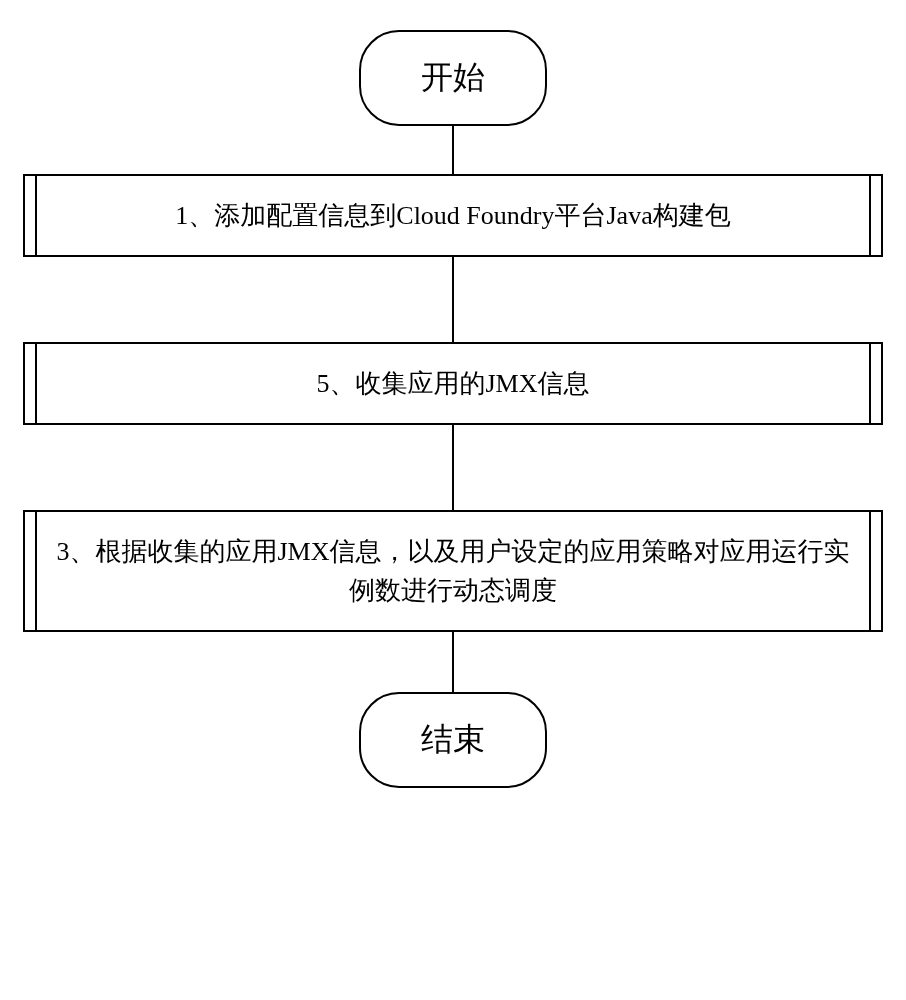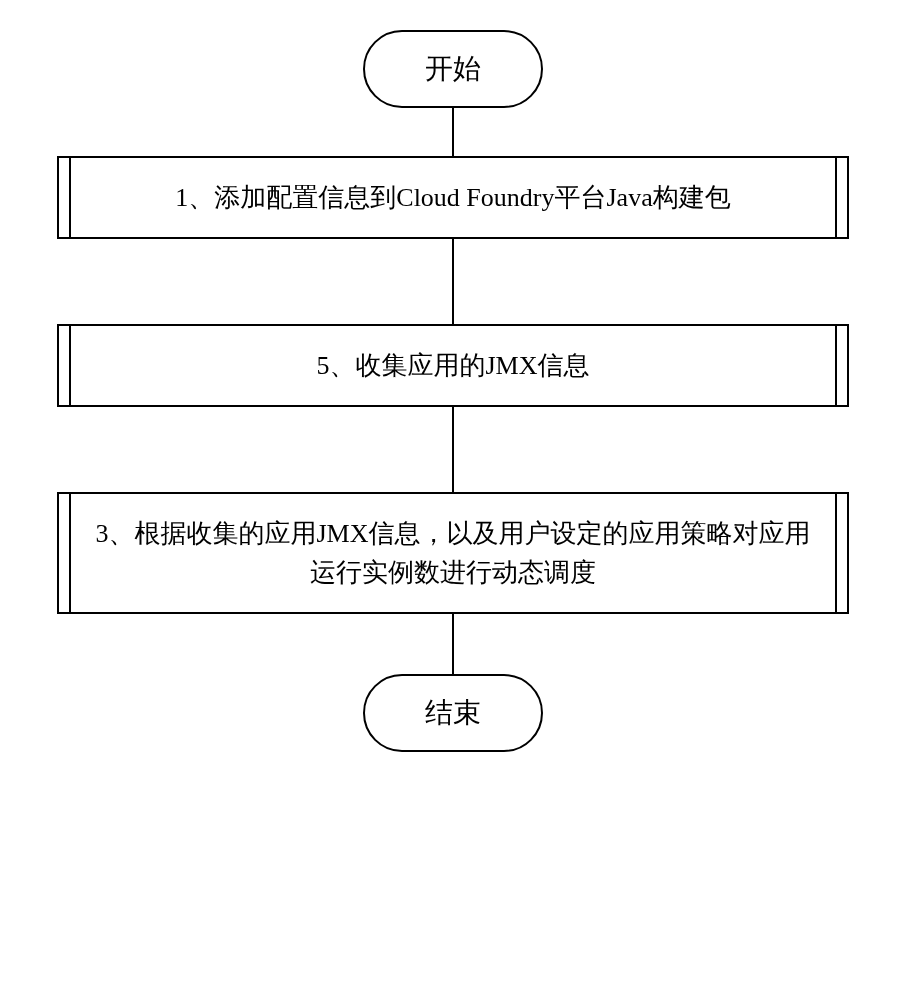--- a/index.html
+++ b/index.html
@@ -15,33 +15,33 @@
       font-family: "SimSun", "宋体", serif;
       display: flex;
       flex-direction: column;
       align-items: center;
       padding-top: 30px;
     }
     
     .terminator {
       border: 2px solid #000;
       border-radius: 40px;
-      padding: 18px 60px;
-      font-size: 28px;
+      padding: 24px 60px;
+      font-size: 32px;
       text-align: center;
       background: #fff;
     }
     
     .connector {
       width: 2px;
       background: #000;
     }
     
     .process-box {
-      width: 792px;
+      width: 860px;
       border: 2px solid #000;
       position: relative;
       padding: 20px 30px;
       text-align: center;
       font-size: 26px;
       line-height: 1.5;
       background: #fff;
     }
     
     .process-box::before {

